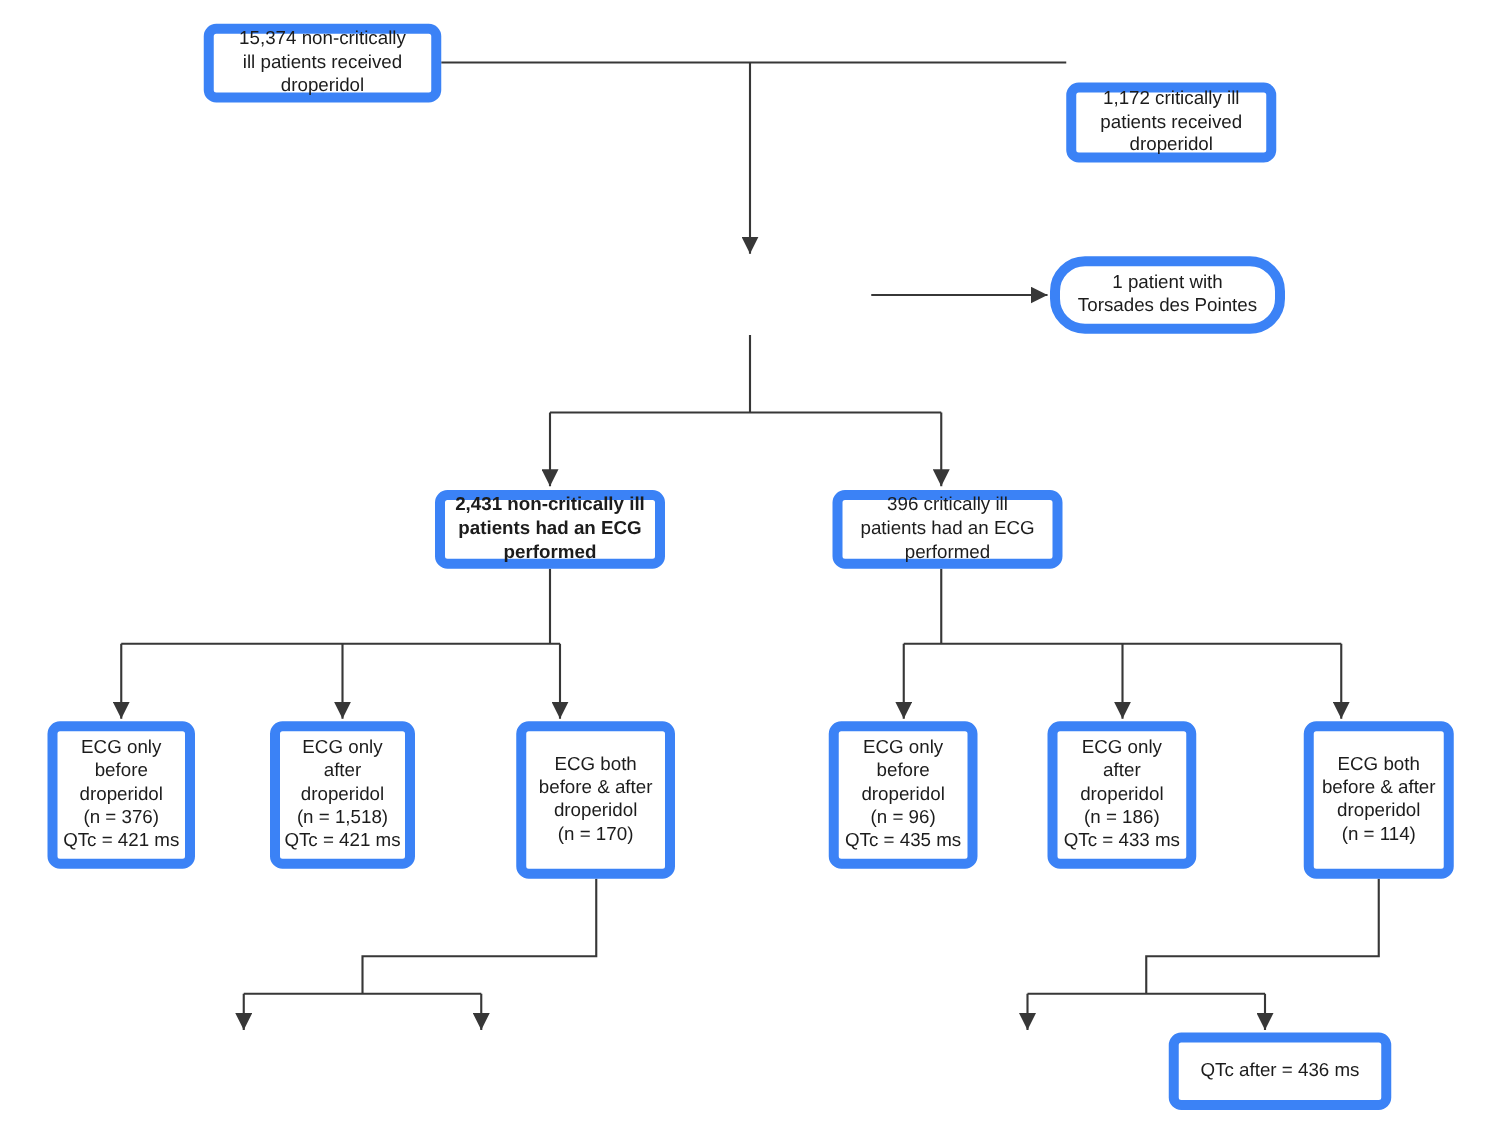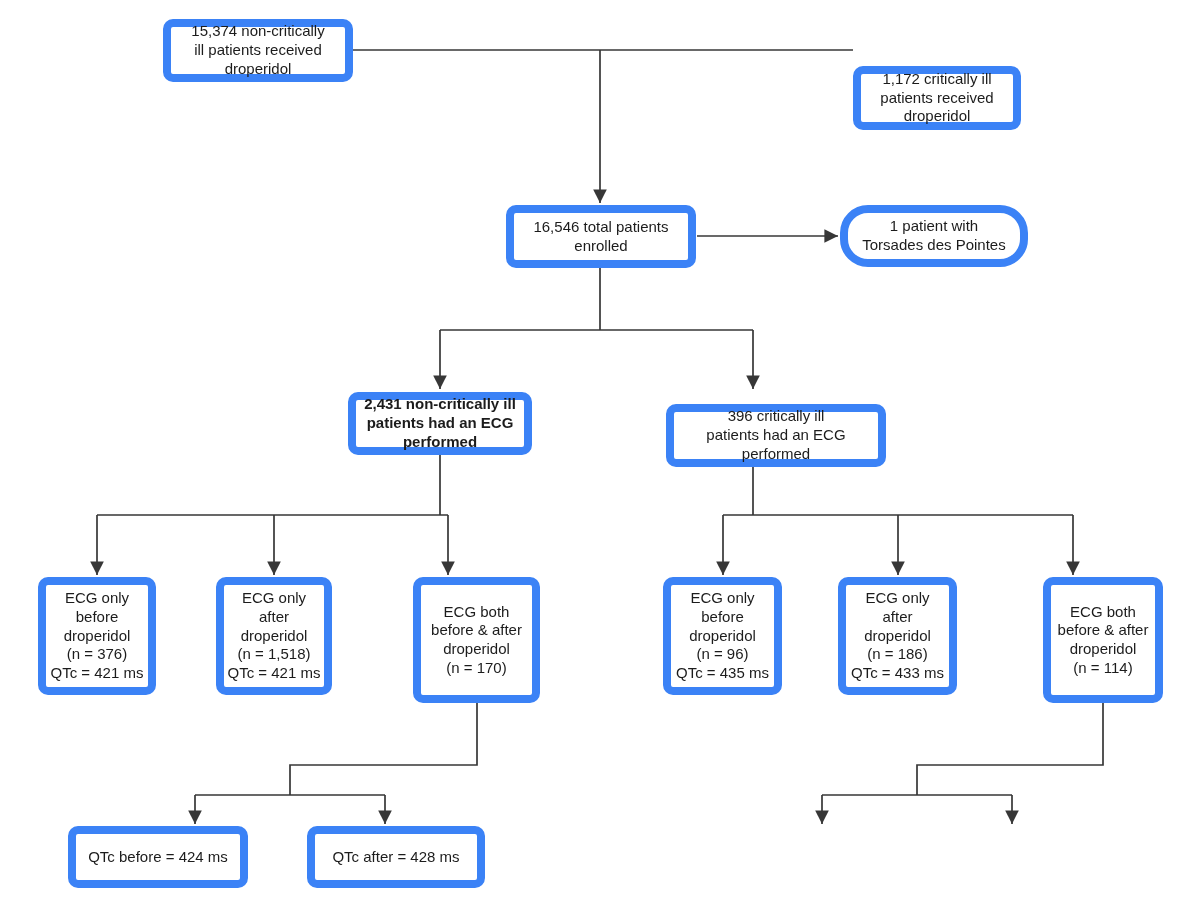--- a/index.html
+++ b/index.html
@@ -79,31 +79,29 @@
   </svg>
 
   <div class="node" style="left:163px; top:19px;  width:190px; height:63px;">15,374 non-critically
 ill patients received
 droperidol</div>
 
   <div class="node" style="left:853px; top:18px;  width:168px; height:64px;margin-top:48px;">1,172 critically ill
 patients received
 droperidol</div>
 
-  <div class="node" style="left:506px; top:205px; width:190px; height:63px;">16,546 total patients
-enrolled</div>
 
   <div class="node" style="left:840px; top:205px; width:188px; height:62px;border-radius:28px;">1 patient with
 Torsades des Pointes</div>
 
   <div class="node" style="left:348px; top:392px; width:184px; height:63px;font-weight:bold;">2,431 non-critically ill
 patients had an ECG
 performed</div>
 
-  <div class="node" style="left:666px; top:404px; width:220px; height:63px;">396 critically ill
+  <div class="node" style="left:666px; top:392px; width:184px; height:63px;">396 critically ill
 patients had an ECG
 performed</div>
 
   <div class="node" style="left:38px;  top:577px; width:118px; height:118px;">ECG only
 before
 droperidol
 (n = 376)
 QTc = 421 ms</div>
 
   <div class="node" style="left:216px; top:577px; width:116px; height:118px;">ECG only
@@ -127,19 +125,18 @@
 after
 droperidol
 (n = 186)
 QTc = 433 ms</div>
 
   <div class="node" style="left:1043px; top:577px; width:120px; height:126px;">ECG both
 before &amp; after
 droperidol
 (n = 114)</div>
 
-  <div class="node" style="left:68px;  top:826px; width:180px; height:62px;">QTc before = 424 ms</div>
-
-  <div class="node" style="left:307px; top:826px; width:178px; height:62px;">QTc after = 428 ms</div>
 
 
+
+  <div class="node" style="left:935px; top:826px; width:178px; height:62px;">QTc after = 436 ms</div>
 
 </div>
 
 </body></html>

